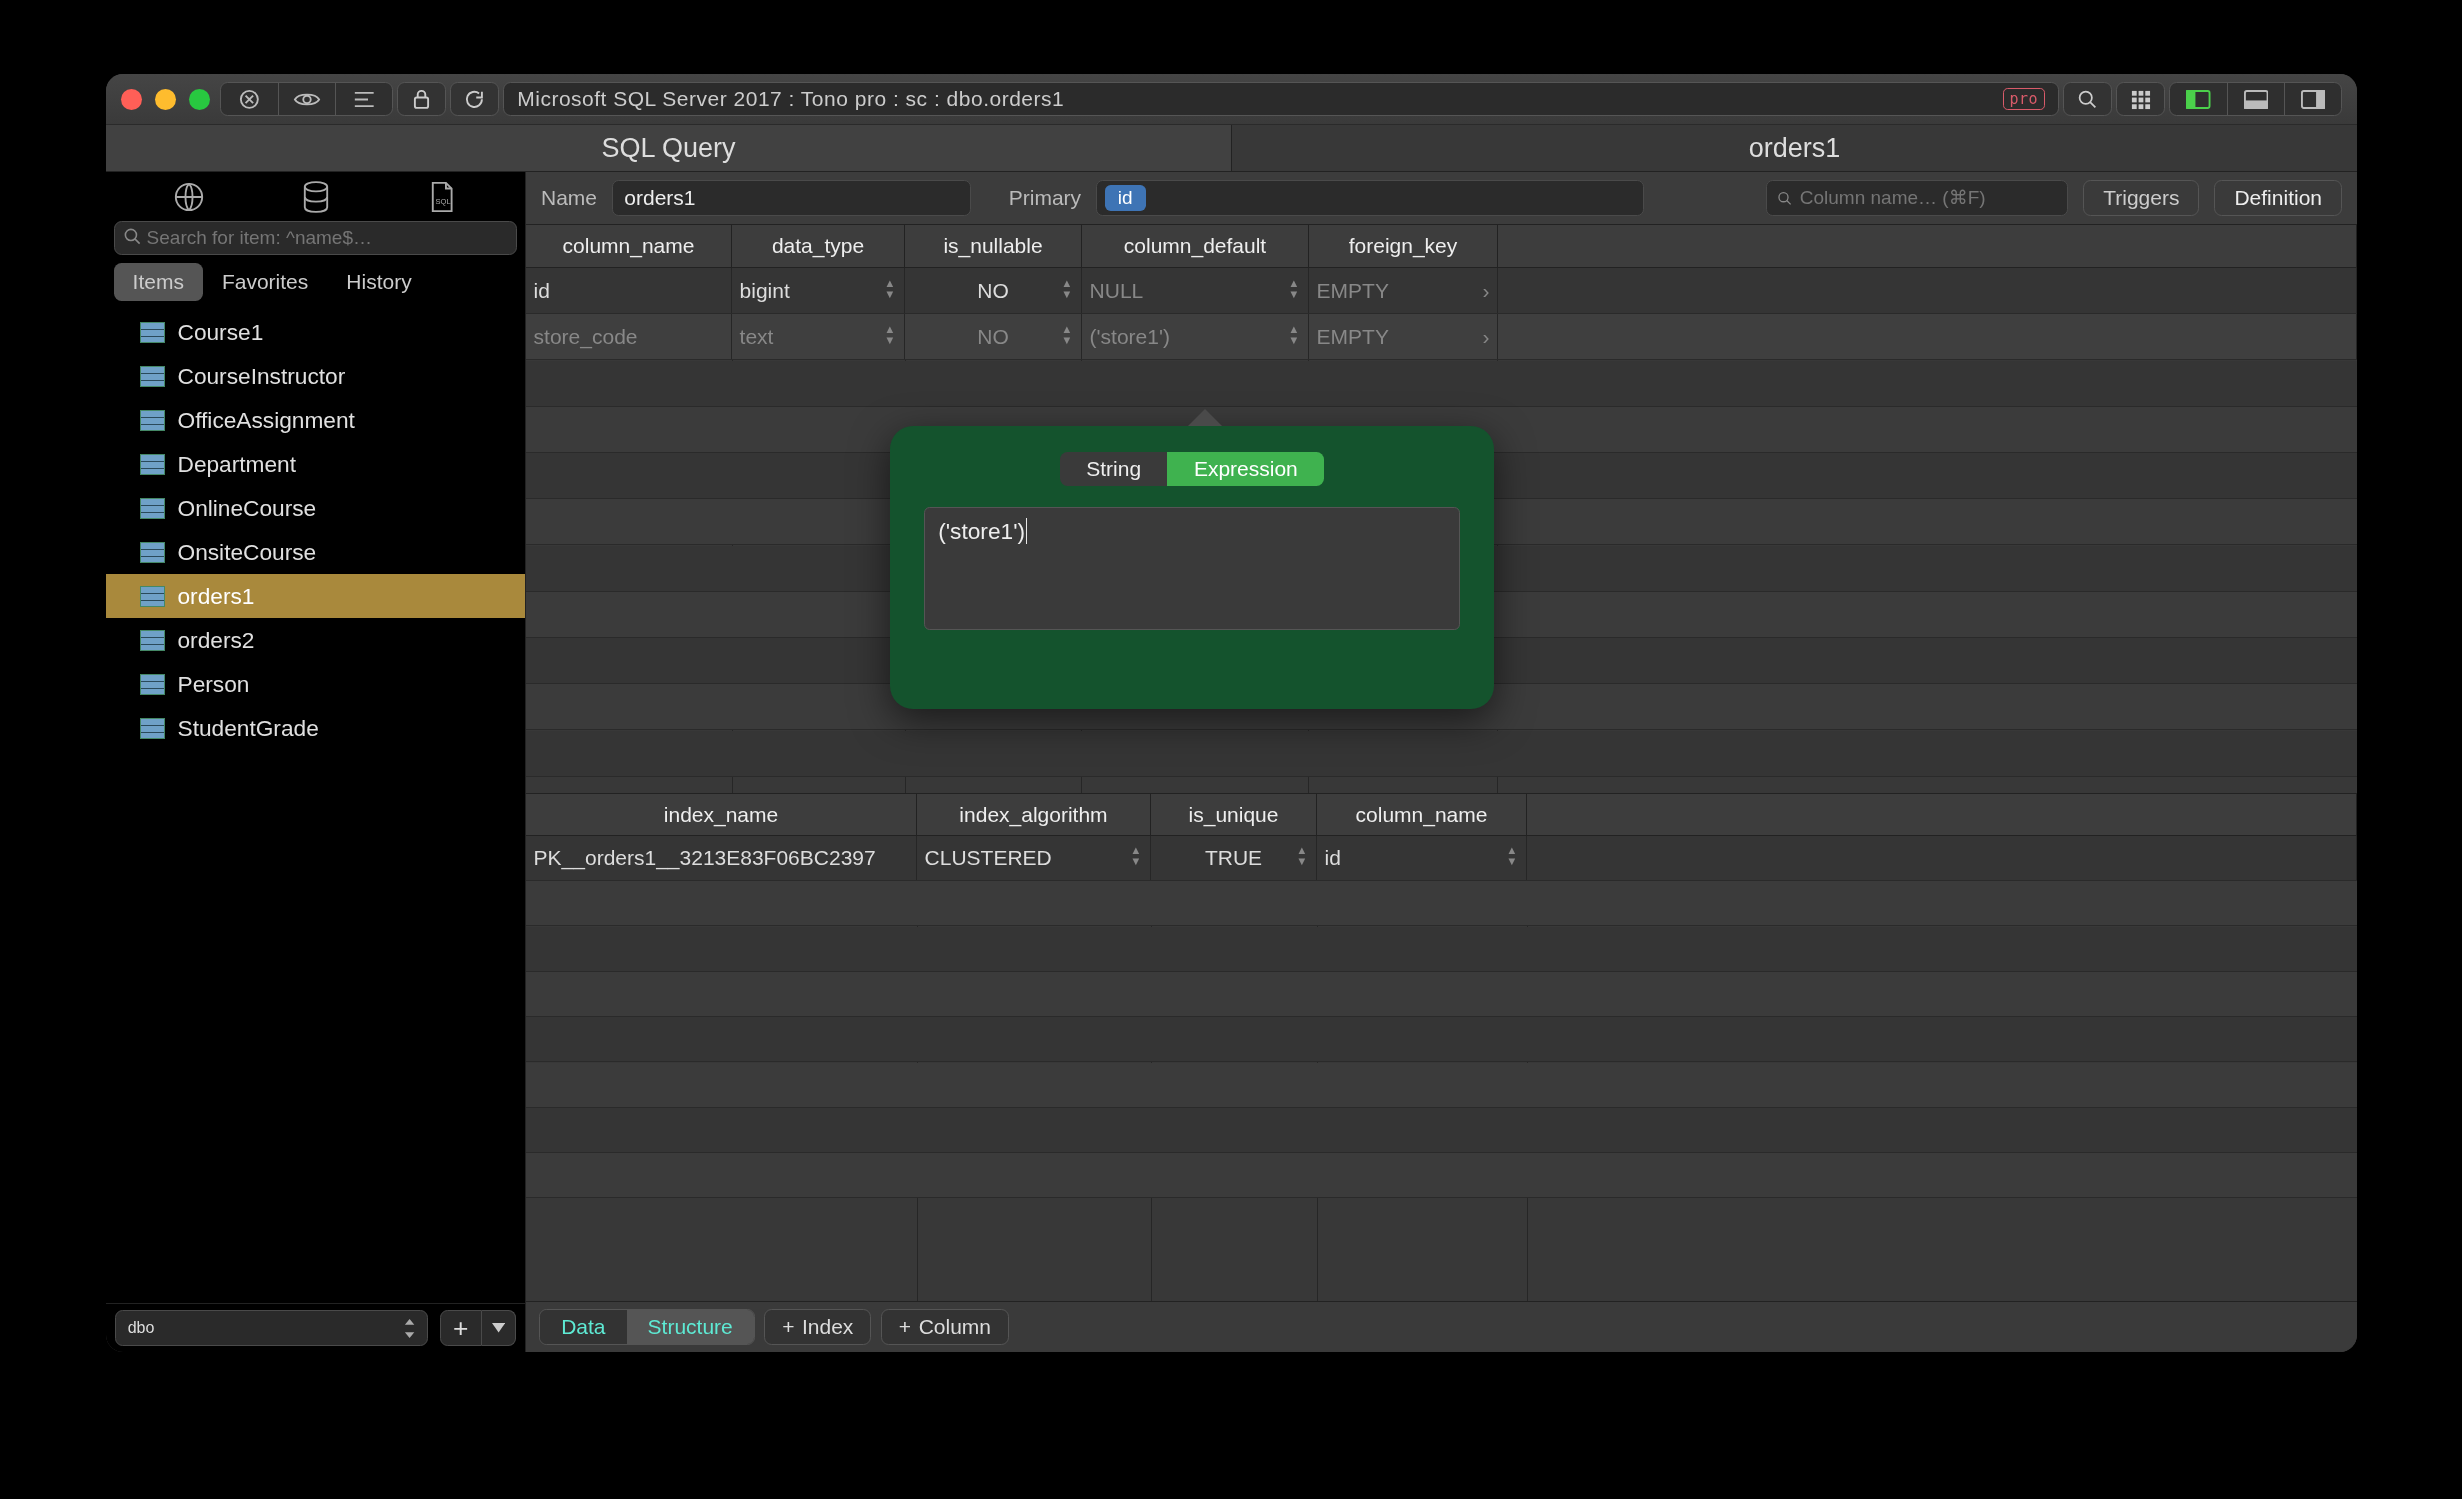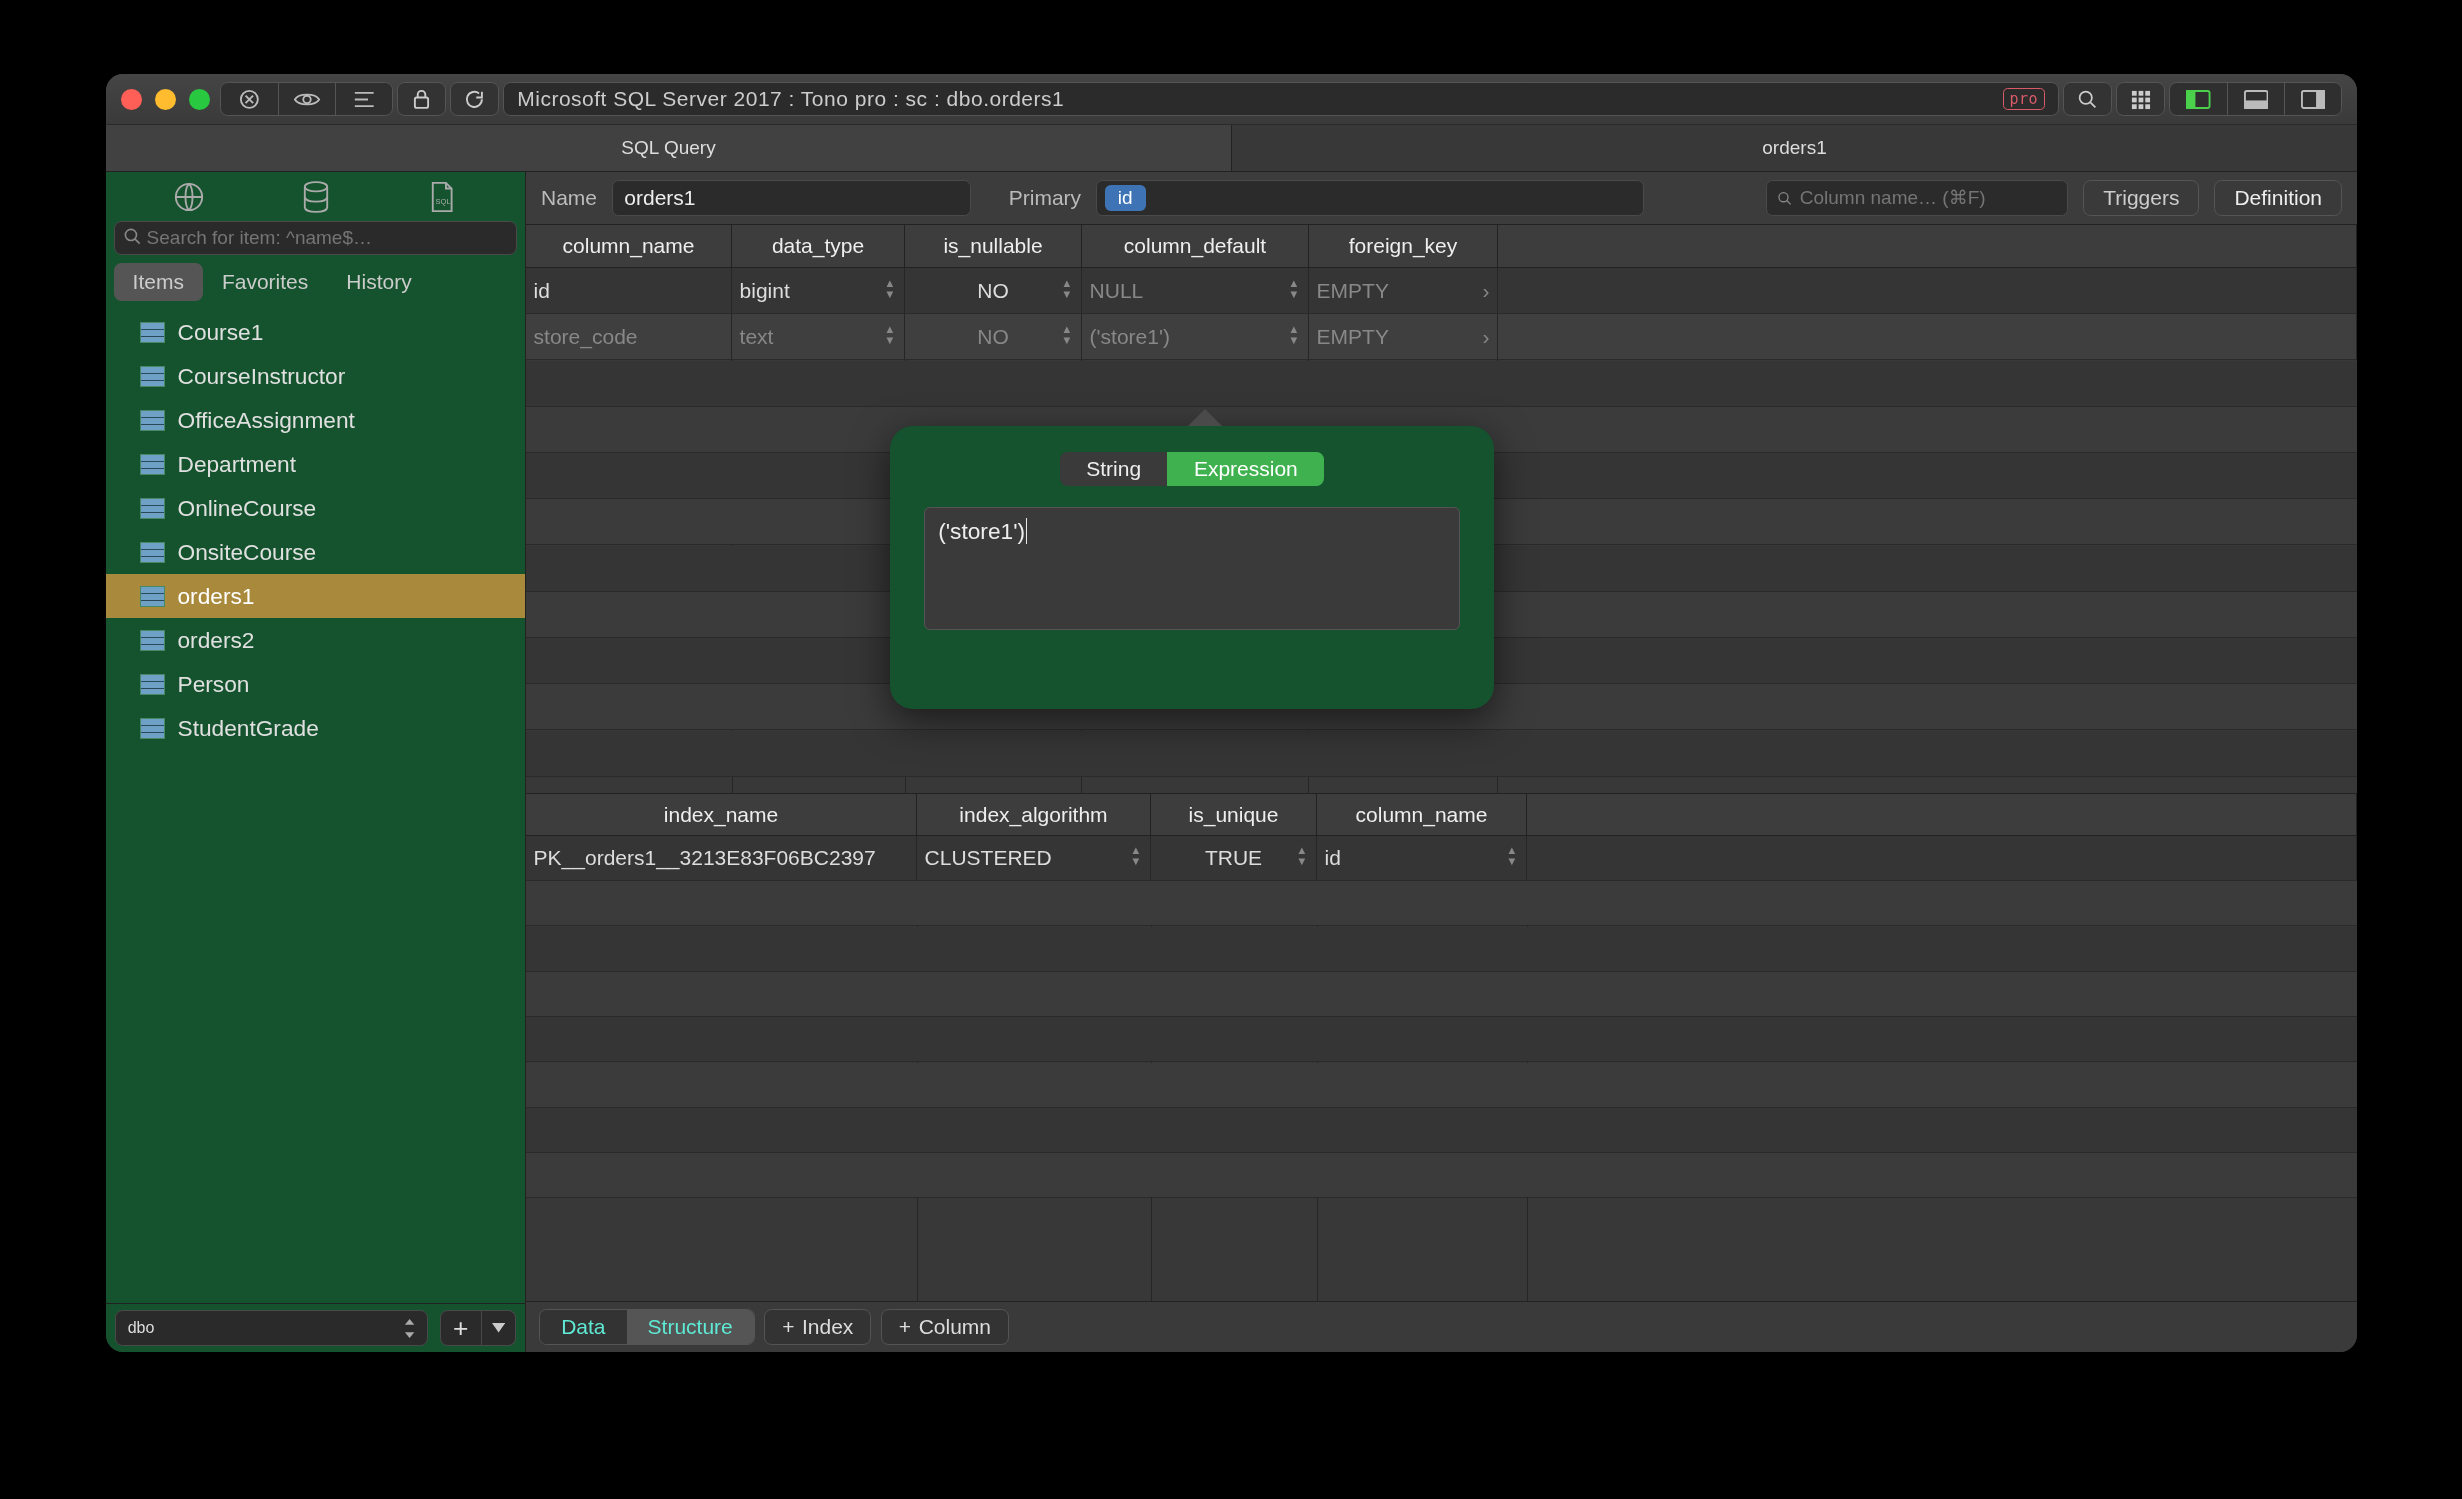--- a/index.html
+++ b/index.html
@@ -39,29 +39,29 @@
 .path {
   flex:1; height:34px; background:#2b2b2b; border:0.9px solid #555; border-radius:7.6px;
   display:flex; align-items:center; padding:0 13.2px; color:#ccc;
   font-family: ui-monospace, Menlo, monospace; font-size:21px; letter-spacing:0.5px;
   justify-content:space-between;
 }
 .pro-badge { color:#d95b6a; border:0.9px solid #d95b6a; border-radius:4.7px; font-size:15px; padding:0.9px 5.7px; font-family: inherit; }
 
 
 .tabs-main { height:47px; display:flex; border-bottom:0.9px solid #222;}
-.tab-main { flex:1; display:flex; align-items:center; justify-content:center; color:#ddd; font-size:19px; background:#414141; }
+.tab-main { flex:1; display:flex; align-items:center; justify-content:center; color:#ddd; font-size:27px; background:#414141; }
 .tab-main.active{ background:#383838; }
 .tab-main + .tab-main { border-left:0.9px solid #222; }
 
 
 .body { flex:1; display:flex; min-height:0; }
 
 
-.sidebar { width:420px; background:#14532d; display:flex; flex-direction:column; border-right:0.9px solid #222; }
+.sidebar { width:420px; background:#000000; display:flex; flex-direction:column; border-right:0.9px solid #222; }
 .sb-icons { height:49px; display:flex; align-items:center; justify-content:space-around; padding:0 19px;}
 .sb-icons .ic { width:40px; height:40px; display:flex; align-items:center; justify-content:center; color:#999;}
 .sb-search { padding:0 7.6px 7.6px; }
 .sb-search input { width:100%; height:34px; background:#2a2a2a; border:0.9px solid #4a4a4a; border-radius:7.6px; color:#aaa; padding:0 11.3px 0 32px; font-size:19px; }
 .sb-search { position:relative;}
 .sb-search .mag { position:absolute; left:17px; top:5.7px; color:#888; }
 .sb-tabs { display:flex; height:40px; margin:0 7.6px 5.7px; gap:0;}
 .sb-tab { flex:0 0 auto; padding:0 19px; height:38px; display:flex; align-items:center; color:#ccc; font-size:21px; border-radius:7.6px;}
 .sb-tab.active { background:#555; }
 .sb-list { flex:1; overflow:auto; padding-top:1.9px;}

